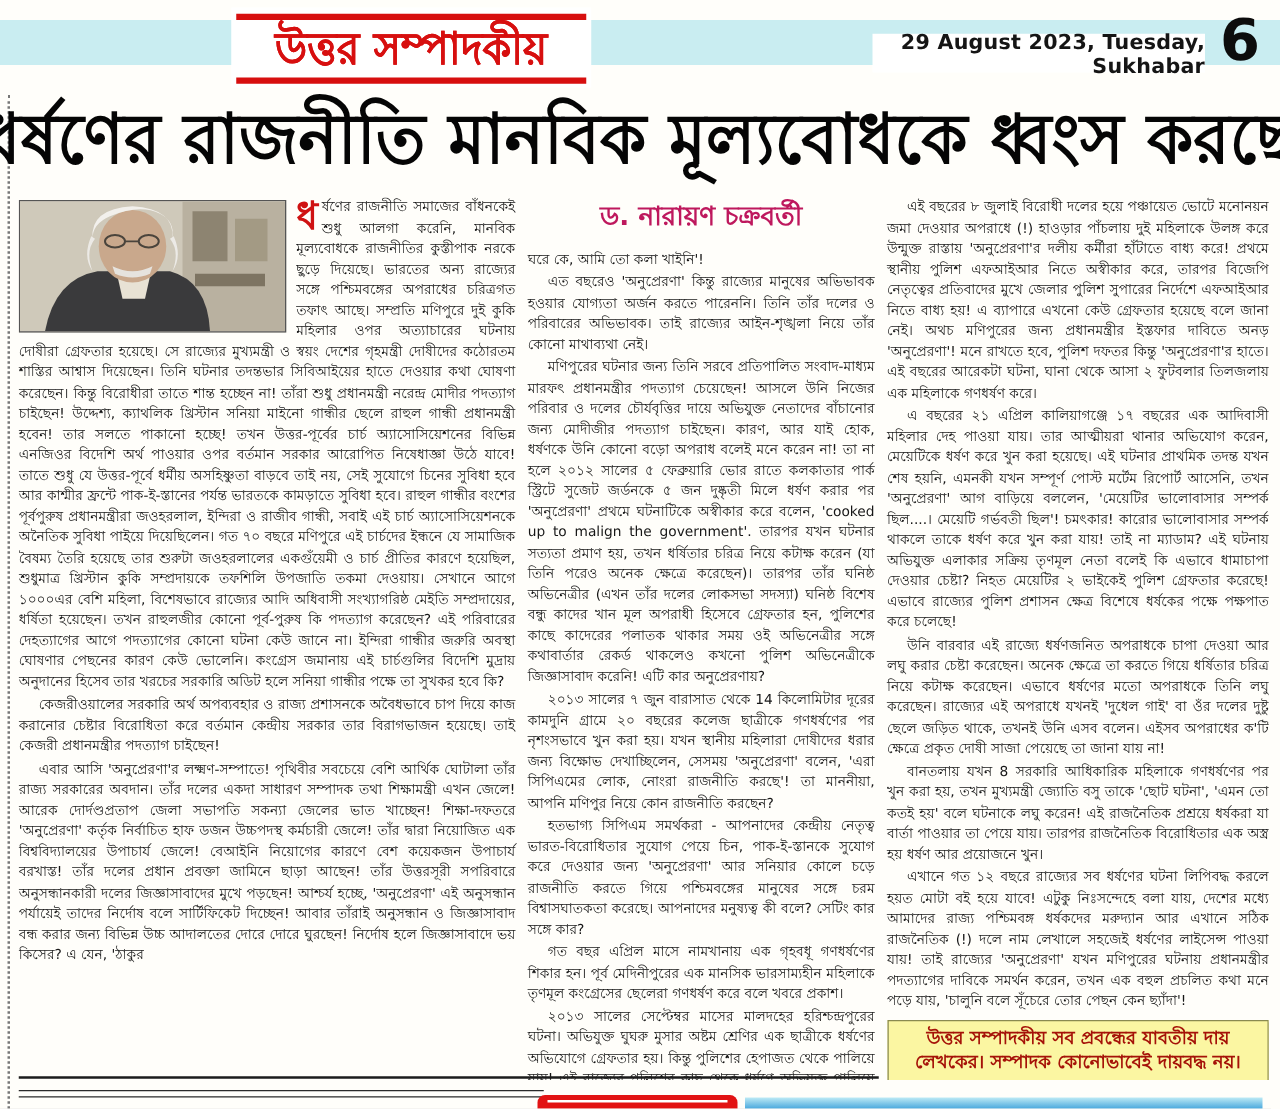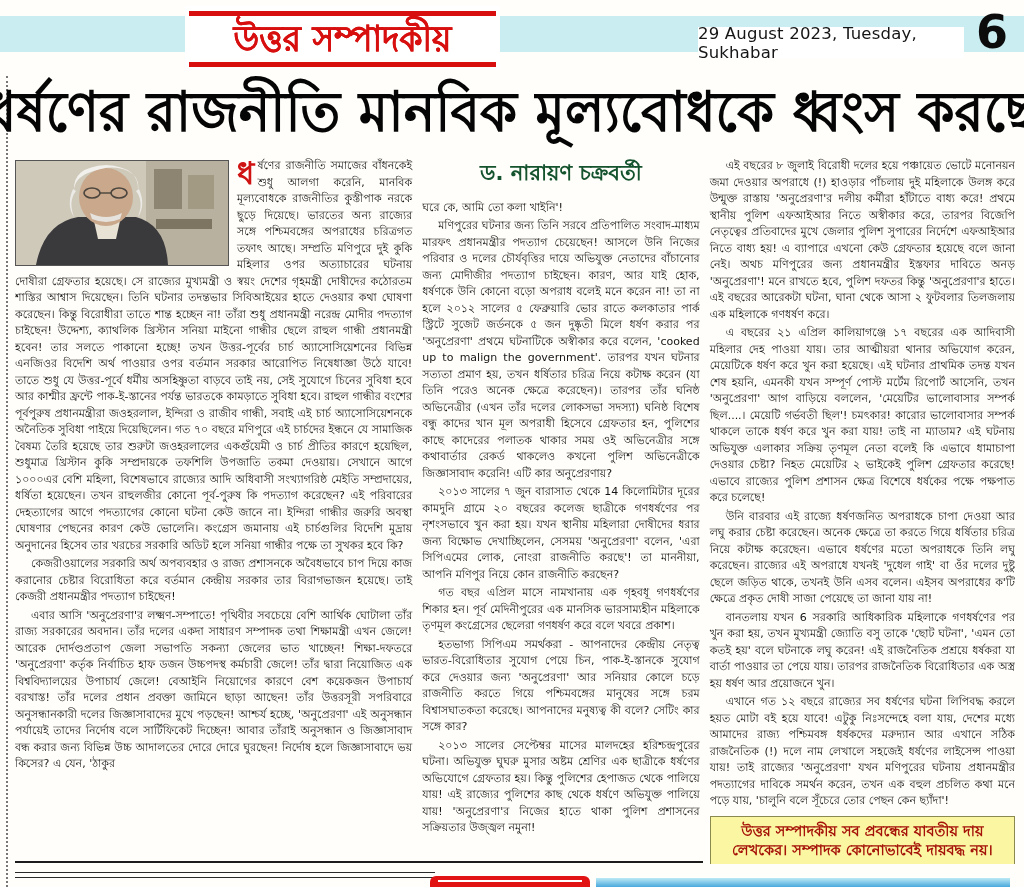--- a/index.html
+++ b/index.html
@@ -2,47 +2,47 @@
 <html lang="bn"><head>
 <meta charset="utf-8">
 <style>
   html,body{margin:0;padding:0;background:#e8e8e4;}
   .page{position:relative;width:1024px;height:887px;margin:0 auto;background:#fffefa;
         overflow:hidden;font-family:"DejaVu Sans","Liberation Sans",sans-serif;color:#111;}
   
   .left-dotted{position:absolute;left:6px;top:76px;bottom:0;width:0;border-left:2px dotted #777;}
   
   .cyan-bar{position:absolute;left:0;top:16px;width:1024px;height:36px;background:#c9edf1;}
-  .title-box{position:absolute;left:185px;top:6px;width:315px;height:64px;background:#ffffff;
+  .title-box{position:absolute;left:185px;top:6px;width:288px;height:64px;background:#ffffff;
              display:flex;align-items:center;justify-content:center;}
   .title-box .rule{position:absolute;left:4px;right:4px;height:5px;background:#d70f0f;}
   .title-box .rule.top{top:5px;} .title-box .rule.bot{bottom:3px;}
   .section-title{color:#d70f0f;font-weight:bold;font-size:33px;line-height:1;transform:scaleY(1.08);
                  text-shadow:0 0 0 #d70f0f;white-space:nowrap;}
   .date-band{position:absolute;left:698px;top:27px;width:266px;height:31px;background:#ffffff;
              display:flex;align-items:center;justify-content:flex-end;}
-  .date-text{font-size:16.5px;font-weight:normal;color:#151515;letter-spacing:.2px;}
+  .date-text{font-size:16.5px;font-weight:bold;color:#151515;letter-spacing:.2px;text-align:right;}
   .page-number{position:absolute;left:966px;top:6px;width:52px;height:52px;
                font-size:46px;font-weight:bold;color:#0c0c0c;text-align:center;line-height:52px;}
   
   .headline{position:absolute;left:12px;top:76px;width:1000px;height:78px;
             font-size:53px;font-weight:bold;color:#050505;white-space:nowrap;
             display:flex;align-items:center;justify-content:center;transform:scaleY(1.05);}
   
   .body-wrap{position:absolute;left:15px;top:158px;width:1000px;height:706px;overflow:hidden;
              display:flex;gap:10px;}
   .col{text-align:justify;font-size:11px;line-height:1.5;color:#161616;}
   .col-a{width:398px;} .col-b{width:278px;} .col-c{width:306px;}
   .col p{margin:0 0 2px 0;text-indent:16px;}
   .col p.no-indent{text-indent:0;}
   .photo{float:left;width:212px;height:104px;margin:2px 8px 3px 0;border:1px solid #555;
          background:#d8d2c6;overflow:hidden;}
   .dropcap{float:left;font-size:31px;line-height:.85;font-weight:bold;color:#cf1212;
            padding:2px 3px 0 0;}
-  .byline{font-size:21px;font-weight:bold;text-align:center;margin:0 0 10px 0;color:#14532d;
+  .byline{font-size:21px;font-weight:bold;text-align:center;margin:0 0 10px 0;color:#be185d;
           white-space:nowrap;}
   .disclaimer-box{margin-top:6px;background:#fbf6a2;border:1.5px solid #8a8a50;
                   box-shadow:2px 2px 0 #bdbd8e;padding:5px 8px 6px;
                   text-align:center;font-weight:bold;font-size:14.5px;line-height:1.35;
                   color:#a51208;text-indent:0;}
   
   .rule-a{position:absolute;left:15px;top:861px;width:688px;height:2px;background:#1c1c1c;}
   .rule-b{position:absolute;left:15px;top:872px;width:420px;height:1px;background:#2a2a2a;}
   .rule-c{position:absolute;left:15px;top:877px;width:420px;height:1px;background:#2a2a2a;}
   .next-red{position:absolute;left:430px;top:876px;width:160px;height:11px;background:#e21313;
@@ -99,33 +99,34 @@
           </svg>
         </span><span class="dropcap">ধ</span><span>র্ষণের রাজনীতি সমাজের বাঁধনকেই শুধু আলগা করেনি, মানবিক মূল্যবোধকে রাজনীতির কুস্তীপাক নরকে ছুড়ে দিয়েছে। ভারতের অন্য রাজ্যের সঙ্গে পশ্চিমবঙ্গের অপরাধের চরিত্রগত তফাৎ আছে। সম্প্রতি মণিপুরে দুই কুকি মহিলার ওপর অত্যাচারের ঘটনায় দোষীরা গ্রেফতার হয়েছে। সে রাজ্যের মুখ্যমন্ত্রী ও স্বয়ং দেশের গৃহমন্ত্রী দোষীদের কঠোরতম শাস্তির আশ্বাস দিয়েছেন। তিনি ঘটনার তদন্তভার সিবিআইয়ের হাতে দেওয়ার কথা ঘোষণা করেছেন। কিন্তু বিরোধীরা তাতে শান্ত হচ্ছেন না! তাঁরা শুধু প্রধানমন্ত্রী নরেন্দ্র মোদীর পদত্যাগ চাইছেন! উদ্দেশ্য, ক্যাথলিক খ্রিস্টান সনিয়া মাইনো গান্ধীর ছেলে রাহুল গান্ধী প্রধানমন্ত্রী হবেন! তার সলতে পাকানো হচ্ছে! তখন উত্তর-পূর্বের চার্চ অ্যাসোসিয়েশনের বিভিন্ন এনজিওর বিদেশি অর্থ পাওয়ার ওপর বর্তমান সরকার আরোপিত নিষেধাজ্ঞা উঠে যাবে! তাতে শুধু যে উত্তর-পূর্বে ধর্মীয় অসহিষ্ণুতা বাড়বে তাই নয়, সেই সুযোগে চিনের সুবিধা হবে আর কাশ্মীর ফ্রন্টে পাক-ই-স্তানের পর্যন্ত ভারতকে কামড়াতে সুবিধা হবে। রাহুল গান্ধীর বংশের পূর্বপুরুষ প্রধানমন্ত্রীরা জওহরলাল, ইন্দিরা ও রাজীব গান্ধী, সবাই এই চার্চ অ্যাসোসিয়েশনকে অনৈতিক সুবিধা পাইয়ে দিয়েছিলেন। গত ৭০ বছরে মণিপুরে এই চার্চদের ইন্ধনে যে সামাজিক বৈষম্য তৈরি হয়েছে তার শুরুটা জওহরলালের একগুঁয়েমী ও চার্চ প্রীতির কারণে হয়েছিল, শুধুমাত্র খ্রিস্টান কুকি সম্প্রদায়কে তফশিলি উপজাতি তকমা দেওয়ায়। সেখানে আগে ১০০০এর বেশি মহিলা, বিশেষভাবে রাজ্যের আদি অধিবাসী সংখ্যাগরিষ্ঠ মেইতি সম্প্রদায়ের, ধর্ষিতা হয়েছেন। তখন রাহুলজীর কোনো পূর্ব-পুরুষ কি পদত্যাগ করেছেন? এই পরিবারের দেহত্যাগের আগে পদত্যাগের কোনো ঘটনা কেউ জানে না। ইন্দিরা গান্ধীর জরুরি অবস্থা ঘোষণার পেছনের কারণ কেউ ভোলেনি। কংগ্রেস জমানায় এই চার্চগুলির বিদেশি মুদ্রায় অনুদানের হিসেব তার খরচের সরকারি অডিট হলে সনিয়া গান্ধীর পক্ষে তা সুখকর হবে কি?</span>
       </p>
       <p>কেজরীওয়ালের সরকারি অর্থ অপব্যবহার ও রাজ্য প্রশাসনকে অবৈধভাবে চাপ দিয়ে কাজ করানোর চেষ্টার বিরোধিতা করে বর্তমান কেন্দ্রীয় সরকার তার বিরাগভাজন হয়েছে। তাই কেজরী প্রধানমন্ত্রীর পদত্যাগ চাইছেন!</p>
       <p>এবার আসি 'অনুপ্রেরণা'র লক্ষ্মণ-সম্পাতে! পৃথিবীর সবচেয়ে বেশি আর্থিক ঘোটালা তাঁর রাজ্য সরকারের অবদান। তাঁর দলের একদা সাধারণ সম্পাদক তথা শিক্ষামন্ত্রী এখন জেলে! আরেক দোর্দণ্ডপ্রতাপ জেলা সভাপতি সকন্যা জেলের ভাত খাচ্ছেন! শিক্ষা-দফতরে 'অনুপ্রেরণা' কর্তৃক নির্বাচিত হাফ ডজন উচ্চপদস্থ কর্মচারী জেলে! তাঁর দ্বারা নিয়োজিত এক বিশ্ববিদ্যালয়ের উপাচার্য জেলে! বেআইনি নিয়োগের কারণে বেশ কয়েকজন উপাচার্য বরখাস্ত! তাঁর দলের প্রধান প্রবক্তা জামিনে ছাড়া আছেন! তাঁর উত্তরসূরী সপরিবারে অনুসন্ধানকারী দলের জিজ্ঞাসাবাদের মুখে পড়ছেন! আশ্চর্য হচ্ছে, 'অনুপ্রেরণা' এই অনুসন্ধান পর্যায়েই তাদের নির্দোষ বলে সার্টিফিকেট দিচ্ছেন! আবার তাঁরাই অনুসন্ধান ও জিজ্ঞাসাবাদ বন্ধ করার জন্য বিভিন্ন উচ্চ আদালতের দোরে দোরে ঘুরছেন! নির্দোষ হলে জিজ্ঞাসাবাদে ভয় কিসের? এ যেন, 'ঠাকুর</p>
     </div>
 
     <div class="col col-b">
       <h2 class="byline">ড. নারায়ণ চক্রবর্তী</h2>
       <p class="no-indent">ঘরে কে, আমি তো কলা খাইনি'!</p>
+      <p>এত বছরেও 'অনুপ্রেরণা' কিন্তু রাজ্যের মানুষের অভিভাবক হওয়ার যোগ্যতা অর্জন করতে পারেননি। তিনি তাঁর দলের ও পরিবারের অভিভাবক। তাই রাজ্যের আইন-শৃঙ্খলা নিয়ে তাঁর কোনো মাথাব্যথা নেই।</p>
       <p>মণিপুরের ঘটনার জন্য তিনি সরবে প্রতিপালিত সংবাদ-মাধ্যম মারফৎ প্রধানমন্ত্রীর পদত্যাগ চেয়েছেন! আসলে উনি নিজের পরিবার ও দলের চৌর্যবৃত্তির দায়ে অভিযুক্ত নেতাদের বাঁচানোর জন্য মোদীজীর পদত্যাগ চাইছেন। কারণ, আর যাই হোক, ধর্ষণকে উনি কোনো বড়ো অপরাধ বলেই মনে করেন না! তা না হলে ২০১২ সালের ৫ ফেব্রুয়ারি ভোর রাতে কলকাতার পার্ক স্ট্রিটে সুজেট জর্ডনকে ৫ জন দুষ্কৃতী মিলে ধর্ষণ করার পর 'অনুপ্রেরণা' প্রথমে ঘটনাটিকে অস্বীকার করে বলেন, 'cooked up to malign the government'. তারপর যখন ঘটনার সত্যতা প্রমাণ হয়, তখন ধর্ষিতার চরিত্র নিয়ে কটাক্ষ করেন (যা তিনি পরেও অনেক ক্ষেত্রে করেছেন)। তারপর তাঁর ঘনিষ্ঠ অভিনেত্রীর (এখন তাঁর দলের লোকসভা সদস্যা) ঘনিষ্ঠ বিশেষ বন্ধু কাদের খান মূল অপরাধী হিসেবে গ্রেফতার হন, পুলিশের কাছে কাদেরের পলাতক থাকার সময় ওই অভিনেত্রীর সঙ্গে কথাবার্তার রেকর্ড থাকলেও কখনো পুলিশ অভিনেত্রীকে জিজ্ঞাসাবাদ করেনি! এটি কার অনুপ্রেরণায়?</p>
       <p>২০১৩ সালের ৭ জুন বারাসাত থেকে 14 কিলোমিটার দূরের কামদুনি গ্রামে ২০ বছরের কলেজ ছাত্রীকে গণধর্ষণের পর নৃশংসভাবে খুন করা হয়। যখন স্থানীয় মহিলারা দোষীদের ধরার জন্য বিক্ষোভ দেখাচ্ছিলেন, সেসময় 'অনুপ্রেরণা' বলেন, 'এরা সিপিএমের লোক, নোংরা রাজনীতি করছে'! তা মাননীয়া, আপনি মণিপুর নিয়ে কোন রাজনীতি করছেন?</p>
+      <p>হতভাগ্য সিপিএম সমর্থকরা - আপনাদের কেন্দ্রীয় নেতৃত্ব ভারত-বিরোধিতার সুযোগ পেয়ে চিন, পাক-ই-স্তানকে সুযোগ করে দেওয়ার জন্য 'অনুপ্রেরণা' আর সনিয়ার কোলে চড়ে রাজনীতি করতে গিয়ে পশ্চিমবঙ্গের মানুষের সঙ্গে চরম বিশ্বাসঘাতকতা করেছে। আপনাদের মনুষ্যত্ব কী বলে? সেটিং কার সঙ্গে কার?</p>
       <p>গত বছর এপ্রিল মাসে নামখানায় এক গৃহবধূ গণধর্ষণের শিকার হন। পূর্ব মেদিনীপুরের এক মানসিক ভারসাম্যহীন মহিলাকে তৃণমূল কংগ্রেসের ছেলেরা গণধর্ষণ করে বলে খবরে প্রকাশ।</p>
-      <p>হতভাগ্য সিপিএম সমর্থকরা - আপনাদের কেন্দ্রীয় নেতৃত্ব ভারত-বিরোধিতার সুযোগ পেয়ে চিন, পাক-ই-স্তানকে সুযোগ করে দেওয়ার জন্য 'অনুপ্রেরণা' আর সনিয়ার কোলে চড়ে রাজনীতি করতে গিয়ে পশ্চিমবঙ্গের মানুষের সঙ্গে চরম বিশ্বাসঘাতকতা করেছে। আপনাদের মনুষ্যত্ব কী বলে? সেটিং কার সঙ্গে কার?</p>
       <p>২০১৩ সালের সেপ্টেম্বর মাসের মালদহের হরিশ্চন্দ্রপুরের ঘটনা। অভিযুক্ত ঘুঘরু মুসার অষ্টম শ্রেণির এক ছাত্রীকে ধর্ষণের অভিযোগে গ্রেফতার হয়। কিন্তু পুলিশের হেপাজত থেকে পালিয়ে যায়! এই রাজ্যের পুলিশের কাছ থেকে ধর্ষণে অভিযুক্ত পালিয়ে যায়! 'অনুপ্রেরণা'র নিজের হাতে থাকা পুলিশ প্রশাসনের সক্রিয়তার উজ্জ্বল নমুনা!</p>
 
     </div>
 
     <div class="col col-c">
       <p>এই বছরের ৮ জুলাই বিরোধী দলের হয়ে পঞ্চায়েত ভোটে মনোনয়ন জমা দেওয়ার অপরাধে (!) হাওড়ার পাঁচলায় দুই মহিলাকে উলঙ্গ করে উন্মুক্ত রাস্তায় 'অনুপ্রেরণা'র দলীয় কর্মীরা হাঁটাতে বাধ্য করে! প্রথমে স্থানীয় পুলিশ এফআইআর নিতে অস্বীকার করে, তারপর বিজেপি নেতৃত্বের প্রতিবাদের মুখে জেলার পুলিশ সুপারের নির্দেশে এফআইআর নিতে বাধ্য হয়! এ ব্যাপারে এখনো কেউ গ্রেফতার হয়েছে বলে জানা নেই। অথচ মণিপুরের জন্য প্রধানমন্ত্রীর ইস্তফার দাবিতে অনড় 'অনুপ্রেরণা'! মনে রাখতে হবে, পুলিশ দফতর কিন্তু 'অনুপ্রেরণা'র হাতে। এই বছরের আরেকটা ঘটনা, ঘানা থেকে আসা ২ ফুটবলার তিলজলায় এক মহিলাকে গণধর্ষণ করে।</p>
       <p>এ বছরের ২১ এপ্রিল কালিয়াগঞ্জে ১৭ বছরের এক আদিবাসী মহিলার দেহ পাওয়া যায়। তার আত্মীয়রা থানার অভিযোগ করেন, মেয়েটিকে ধর্ষণ করে খুন করা হয়েছে। এই ঘটনার প্রাথমিক তদন্ত যখন শেষ হয়নি, এমনকী যখন সম্পূর্ণ পোস্ট মর্টেম রিপোর্ট আসেনি, তখন 'অনুপ্রেরণা' আগ বাড়িয়ে বললেন, 'মেয়েটির ভালোবাসার সম্পর্ক ছিল....। মেয়েটি গর্ভবতী ছিল'! চমৎকার! কারোর ভালোবাসার সম্পর্ক থাকলে তাকে ধর্ষণ করে খুন করা যায়! তাই না ম্যাডাম? এই ঘটনায় অভিযুক্ত এলাকার সক্রিয় তৃণমূল নেতা বলেই কি এভাবে ধামাচাপা দেওয়ার চেষ্টা? নিহত মেয়েটির ২ ভাইকেই পুলিশ গ্রেফতার করেছে! এভাবে রাজ্যের পুলিশ প্রশাসন ক্ষেত্র বিশেষে ধর্ষকের পক্ষে পক্ষপাত করে চলেছে!</p>
       <p>উনি বারবার এই রাজ্যে ধর্ষণজনিত অপরাধকে চাপা দেওয়া আর লঘু করার চেষ্টা করেছেন। অনেক ক্ষেত্রে তা করতে গিয়ে ধর্ষিতার চরিত্র নিয়ে কটাক্ষ করেছেন। এভাবে ধর্ষণের মতো অপরাধকে তিনি লঘু করেছেন। রাজ্যের এই অপরাধে যখনই 'দুধেল গাই' বা ওঁর দলের দুষ্টু ছেলে জড়িত থাকে, তখনই উনি এসব বলেন। এইসব অপরাধের ক'টি ক্ষেত্রে প্রকৃত দোষী সাজা পেয়েছে তা জানা যায় না!</p>
-      <p>বানতলায় যখন 6 সরকারি আধিকারিক মহিলাকে গণধর্ষণের পর খুন করা হয়, তখন মুখ্যমন্ত্রী জ্যোতি বসু তাকে 'ছোট ঘটনা', 'এমন তো কতই হয়' বলে ঘটনাকে লঘু করেন! এই রাজনৈতিক প্রশ্রয়ে ধর্ষকরা যা বার্তা পাওয়ার তা পেয়ে যায়। তারপর রাজনৈতিক বিরোধিতার এক অস্ত্র হয় ধর্ষণ আর প্রয়োজনে খুন।</p>
+      <p>বানতলায় যখন 8 সরকারি আধিকারিক মহিলাকে গণধর্ষণের পর খুন করা হয়, তখন মুখ্যমন্ত্রী জ্যোতি বসু তাকে 'ছোট ঘটনা', 'এমন তো কতই হয়' বলে ঘটনাকে লঘু করেন! এই রাজনৈতিক প্রশ্রয়ে ধর্ষকরা যা বার্তা পাওয়ার তা পেয়ে যায়। তারপর রাজনৈতিক বিরোধিতার এক অস্ত্র হয় ধর্ষণ আর প্রয়োজনে খুন।</p>
       <p>এখানে গত ১২ বছরে রাজ্যের সব ধর্ষণের ঘটনা লিপিবদ্ধ করলে হয়ত মোটা বই হয়ে যাবে! এটুকু নিঃসন্দেহে বলা যায়, দেশের মধ্যে আমাদের রাজ্য পশ্চিমবঙ্গ ধর্ষকদের মরুদ্যান আর এখানে সঠিক রাজনৈতিক (!) দলে নাম লেখালে সহজেই ধর্ষণের লাইসেন্স পাওয়া যায়! তাই রাজ্যের 'অনুপ্রেরণা' যখন মণিপুরের ঘটনায় প্রধানমন্ত্রীর পদত্যাগের দাবিকে সমর্থন করেন, তখন এক বহুল প্রচলিত কথা মনে পড়ে যায়, 'চালুনি বলে সূঁচেরে তোর পেছন কেন ছ্যাঁদা'!</p>
       <div class="disclaimer-box">
         <span>উত্তর সম্পাদকীয় সব প্রবন্ধের যাবতীয় দায় লেখকের। সম্পাদক কোনোভাবেই দায়বদ্ধ নয়।</span>
       </div>
     </div>
   </div>
 
   <div class="rule-a"></div>
   <div class="rule-b"></div>
   <div class="rule-c"></div>

